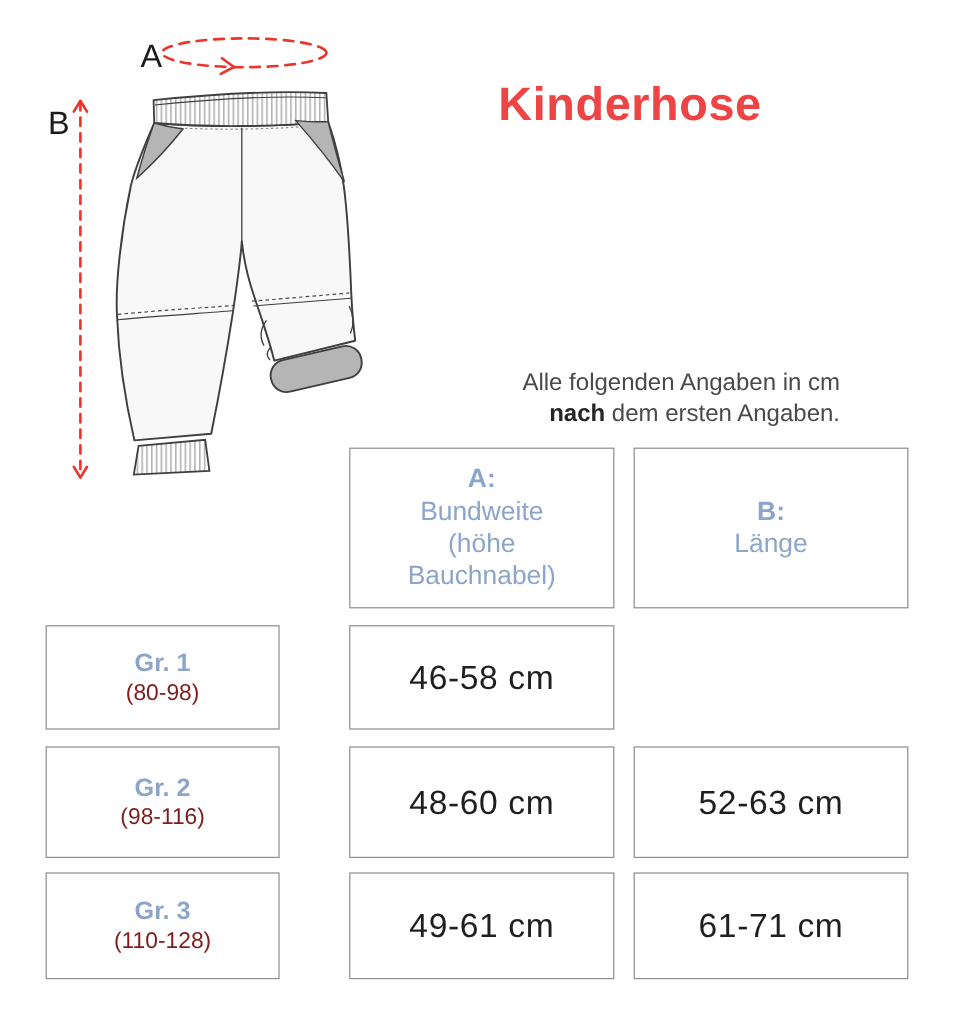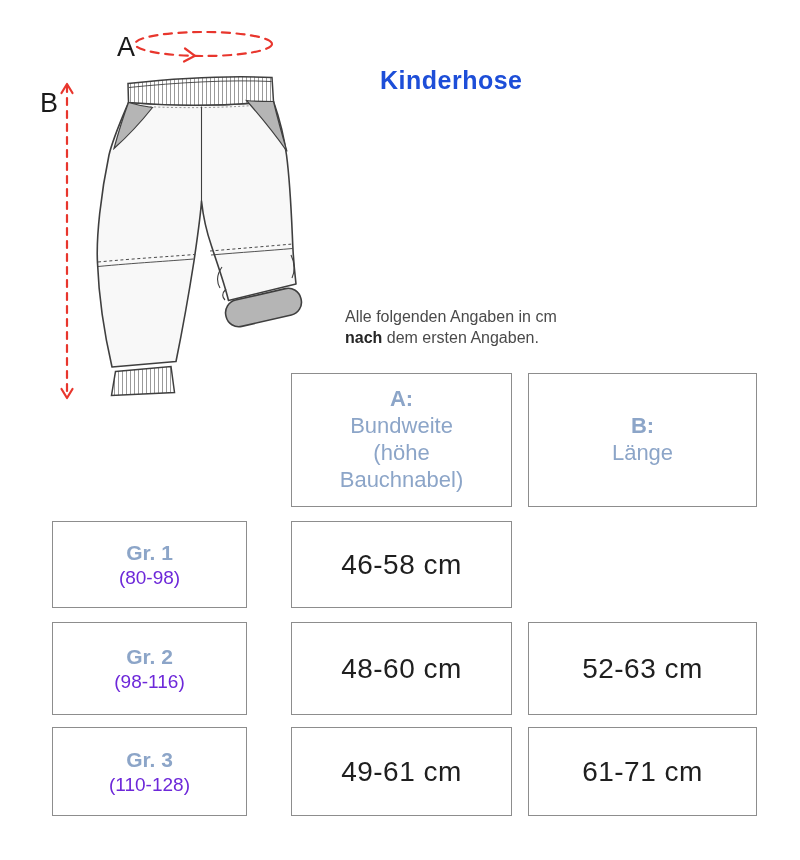--- a/index.html
+++ b/index.html
@@ -3,40 +3,40 @@
 <meta charset="utf-8">
 <style>
   html,body{margin:0;padding:0;background:#ffffff;}
   body{width:800px;height:860px;position:relative;overflow:hidden;
        font-family:"Liberation Sans",sans-serif;}
   .canvas{position:absolute;left:0;top:0;width:800px;height:860px;background:#ffffff;}
 
   .pants-svg{position:absolute;left:25px;top:5px;width:310px;height:410px;}
 
   .title{position:absolute;left:380px;top:66px;width:290px;margin:0;
-         text-align:left;font-size:25px;font-weight:bold;letter-spacing:.5px;
-         color:#1d4ed8;}
+         text-align:center;font-size:39px;font-weight:bold;letter-spacing:.5px;
+         color:#ef4444;}
 
   .note{position:absolute;left:345px;top:306px;width:355px;margin:0;
-        text-align:left;font-size:16px;line-height:1.32;color:#4a4a4a;}
+        text-align:right;font-size:20px;line-height:1.32;color:#4a4a4a;}
   .note strong{color:#262626;margin-top:48px;}
 
   .cell{position:absolute;box-sizing:border-box;border:1.5px solid #8d8d8d;
         background:#ffffff;display:flex;flex-direction:column;
         align-items:center;justify-content:center;text-align:center;}
-  .col-l{left:52px;width:195px;align-items:center;}
+  .col-l{left:38px;width:195px;align-items:center;}
   .col-a{left:291px;width:221px;}
   .col-b{left:528px;width:229px;}
   .hdr{top:373px;height:134px;color:#8ca5c8;font-size:22px;line-height:1.22;}
   .h-title{font-weight:bold;}
   .r0{top:521px;height:87px;}
   .r1{top:622px;height:93px;}
   .r2{top:727px;height:89px;}
   .size-name{font-size:21px;font-weight:bold;color:#8ca5c8;line-height:1.25;}
-  .size-range{font-size:19px;color:#6d28d9;line-height:1.25;}
+  .size-range{font-size:19px;color:#7f1d1d;line-height:1.25;}
   .value{font-size:28px;color:#1f1f1f;letter-spacing:.5px;}
 </style>
 </head>
 <body>
 
 <div class="canvas">
 
   <svg class="pants-svg" viewBox="0 0 310 410">
     <defs>
       <pattern id="rib" width="4" height="6" patternUnits="userSpaceOnUse">

